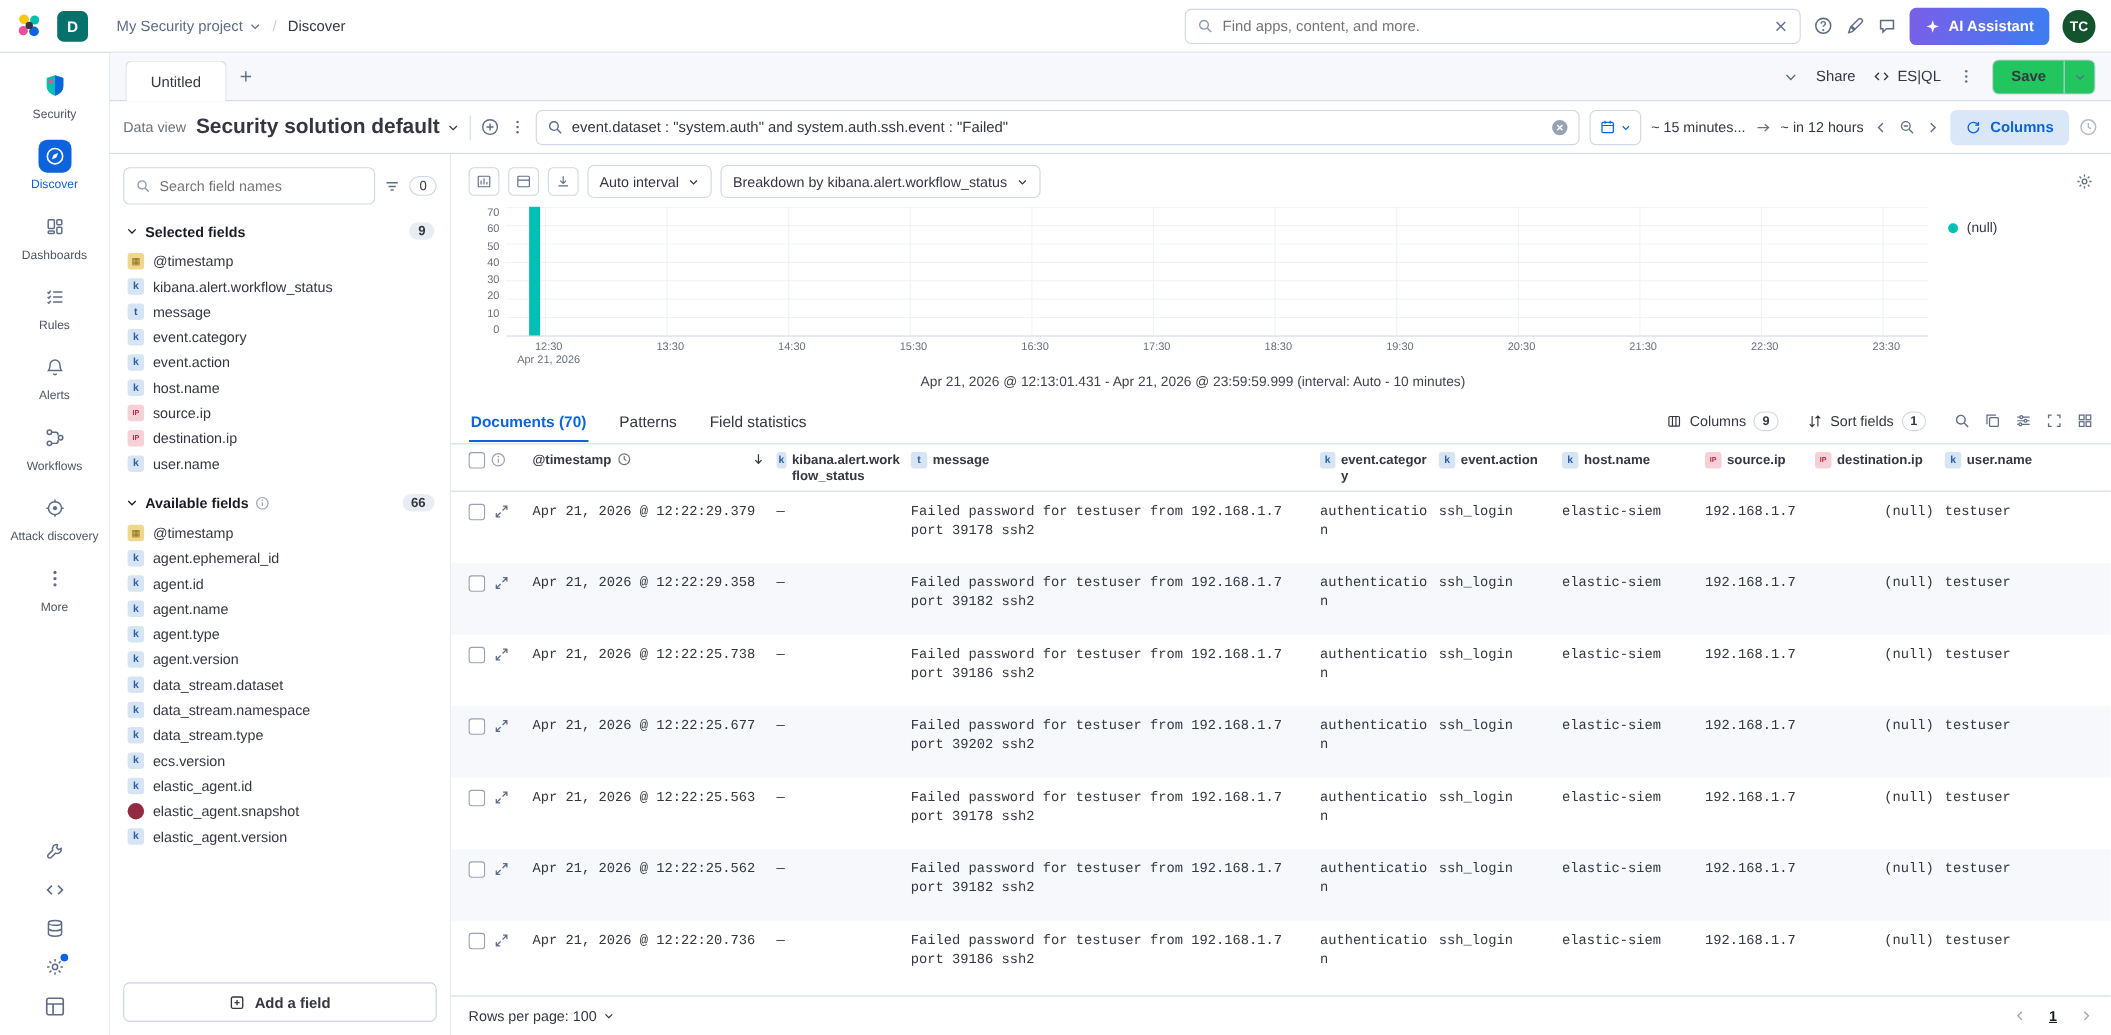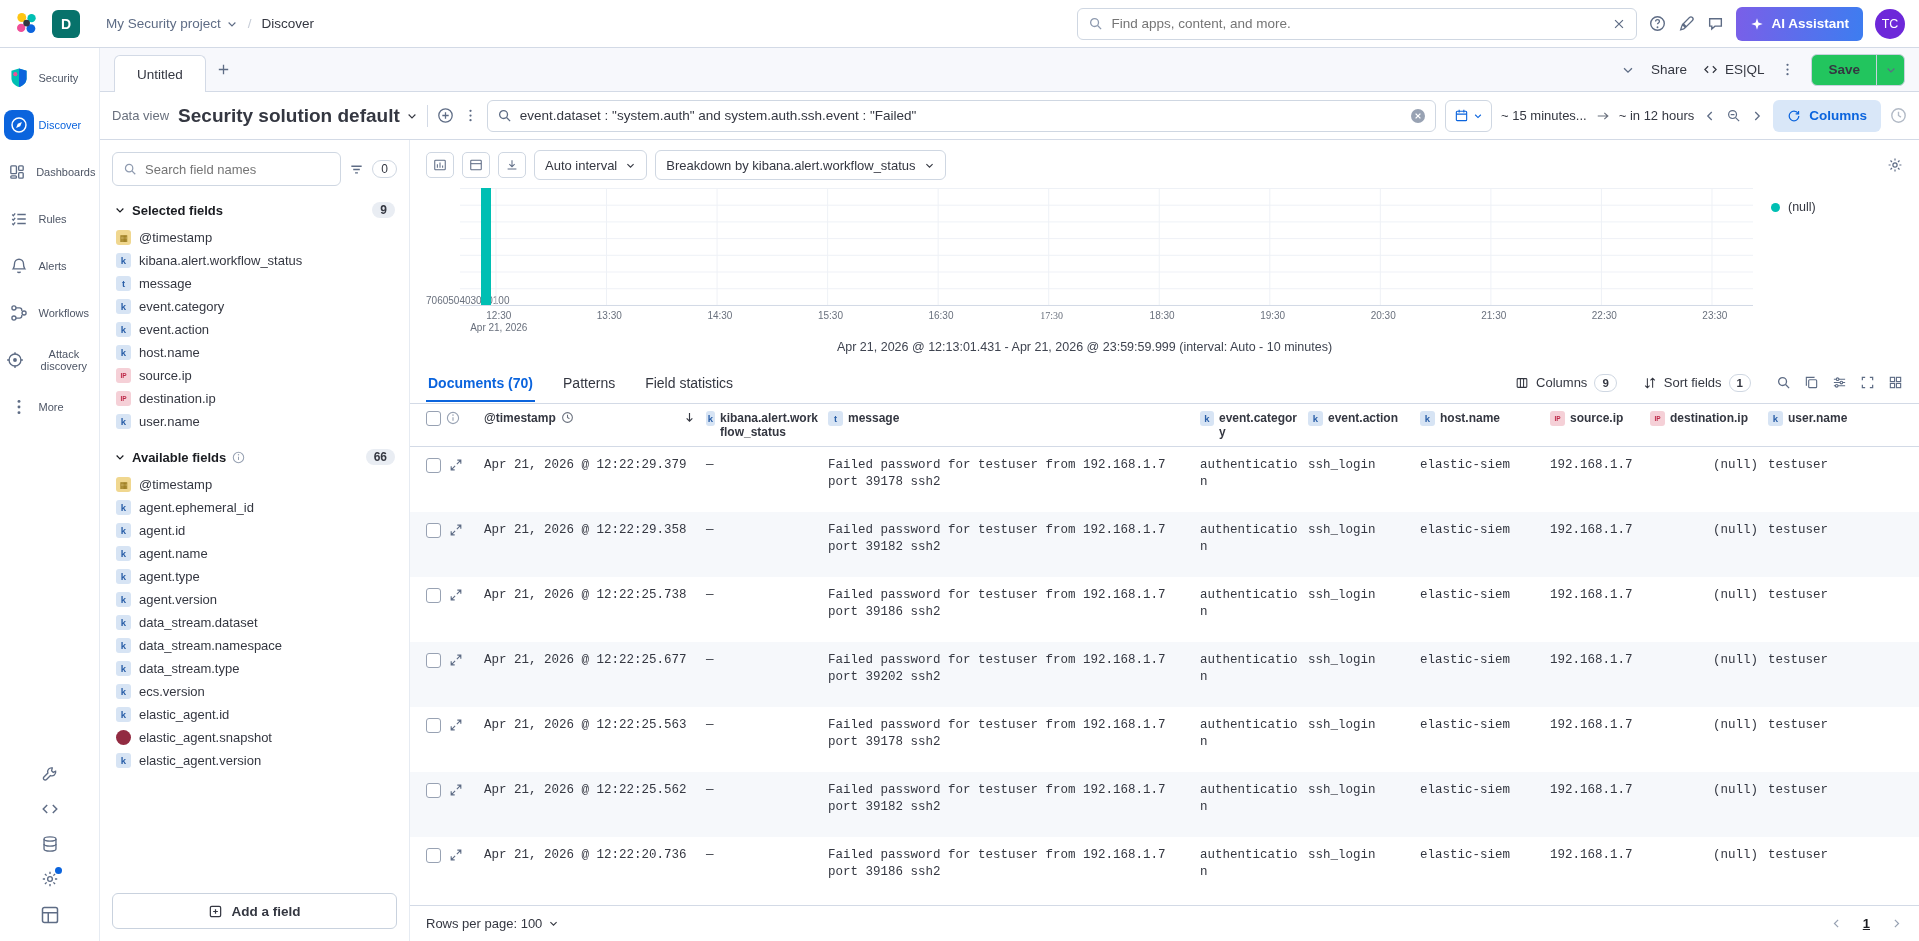--- a/index.html
+++ b/index.html
@@ -11,25 +11,25 @@
 .top{height:48px;flex:none;display:flex;align-items:center;gap:12px;padding:0 14px;border-bottom:1px solid #d3dae6}
 .space-avatar{width:28px;height:28px;border-radius:6px;background:#07726b;color:#fff;font-weight:700;font-size:14px;display:flex;align-items:center;justify-content:center;cursor:pointer}
 .breadcrumb{display:flex;align-items:center;gap:10px;font-size:13.5px;margin-left:14px}
 .bc-project{color:#5e6c85;display:flex;gap:5px;align-items:center;cursor:pointer}
 .bc-sep{color:#c6ccd7}
 .bc-current{color:#343741}
 .gsearch{margin-left:auto;width:560px;height:32px;border:1px solid #cfd7e2;border-radius:6px;display:flex;align-items:center;gap:8px;padding:0 10px;background:#fff;color:#8e9aaf}
 .gsearch input{border:0;outline:0;flex:1;font-size:13.5px;color:#343741;background:transparent;font-family:inherit}
 .hicon{color:#5e6c85;cursor:pointer;display:flex;align-items:center}
 .ai-btn{height:32px;border-radius:6px;padding:17px 14px;display:flex;align-items:center;gap:7px;color:#fff;background:linear-gradient(98deg,#7a5fe8 0%,#3d7df0 100%);font-size:13.5px;font-weight:700;cursor:pointer;border:0}
-.avatar{width:30px;height:30px;border-radius:50%;background:#6d28d9;color:#fff;display:flex;align-items:center;justify-content:center;font-size:12.5px;font-weight:400;cursor:pointer}
+.avatar{width:30px;height:30px;border-radius:50%;background:#14532d;color:#fff;display:flex;align-items:center;justify-content:center;font-size:12.5px;font-weight:700;cursor:pointer}
 
 .body-row{flex:1;display:flex;min-height:0}
 .lnav{width:100px;flex:none;border-right:1px solid #e6ebf2;display:flex;flex-direction:column;align-items:center;padding:8px 0 12px;gap:2px;overflow:hidden}
-.lnav-item{width:92px;padding:7px 0 8px;display:flex;align-items:center;gap:5px;color:#4d5565;font-size:11px;text-align:center;cursor:pointer;border-radius:6px;line-height:12px}
+.lnav-item{width:92px;padding:7px 0 8px;display:flex;flex-direction:column;align-items:center;gap:5px;color:#4d5565;font-size:11px;text-align:center;cursor:pointer;border-radius:6px;line-height:12px}
 .lnav-item .glyph{color:#5e6c85}
 .icon-pill{width:30px;height:30px;border-radius:8px;display:flex;align-items:center;justify-content:center}
 .lnav-item.active{color:#0b64dd}
 .lnav-item.active .icon-pill{background:#0b64dd;color:#fff}
 .lnav-spacer{flex:1}
 .lnav-bottom{display:flex;flex-direction:column;gap:17px;align-items:center;color:#5e6c85;padding-bottom:4px}
 .gear-wrap{position:relative}
 .gear-dot{position:absolute;right:-3px;top:-3px;width:7px;height:7px;border-radius:50%;background:#0b64dd}
 .right-col{flex:1;display:flex;flex-direction:column;min-width:0}
 
@@ -72,21 +72,21 @@
 .ft-ip{background:#f5d0d7;color:#bd2747;font-size:6.5px}
 .ft-bool{background:#922b42;color:#fff;border-radius:50%}
 .add-field{flex:none;margin:10px 0 12px;height:36px;border:1px solid #c9d2de;border-radius:6px;display:flex;align-items:center;justify-content:center;gap:8px;font-size:13.5px;font-weight:600;background:#fff;cursor:pointer;font-family:inherit;color:#343741}
 
 .main{flex:1;display:flex;flex-direction:column;min-width:0;min-height:0}
 .chart-controls{height:46px;flex:none;display:flex;align-items:center;gap:8px;padding:8px 16px 4px}
 .icon-btn{width:28px;height:26px;border:1px solid #cfd7e2;border-radius:5px;display:flex;align-items:center;justify-content:center;color:#5e6c85;background:#fff;cursor:pointer}
 .sel-btn{height:30px;border:1px solid #cfd7e2;border-radius:6px;display:flex;align-items:center;gap:8px;padding:0 10px;font-size:13px;background:#fff;cursor:pointer;font-family:inherit;color:#343741}
 .chart-gear{margin-left:auto;color:#5e6c85;cursor:pointer}
 .chart-area{flex:none;display:flex;padding:2px 16px 0}
-.yaxis{width:34px;flex:none;display:flex;flex-direction:row;justify-content:space-between;align-items:flex-end;padding-right:6px;font-size:10px;color:#69707d;height:118px}
+.yaxis{width:34px;flex:none;display:flex;flex-direction:column;justify-content:space-between;align-items:flex-end;padding-right:6px;font-size:10px;color:#69707d;height:118px}
 .plotcol{flex:1;min-width:0}
 .plot{height:118px;position:relative;border-bottom:1px solid #d3dae6;background-image:linear-gradient(to right,#eef1f6 1px,transparent 1px),linear-gradient(to bottom,#eef1f6 1px,transparent 1px);background-size:8.55% 100%,100% 14.285%;background-position:3% 0,0 0}
 .bar{position:absolute;bottom:0;background:#00bfb3}
 .xaxis{position:relative;height:30px;font-size:10px;color:#69707d}
 .xtick{position:absolute;top:4px;transform:translateX(-50%)}
 .xdate{position:absolute;top:16px;transform:translateX(-50%);white-space:nowrap}
 .legend{width:150px;flex:none;padding:12px 0 0 18px;display:flex;align-items:flex-start;gap:8px;font-size:12.5px;color:#343741}
 .legend-dot{width:9px;height:9px;border-radius:50%;margin-top:3px}
 .caption{flex:none;text-align:center;font-size:12.5px;color:#3f4450;padding:4px 160px 8px 0}
 
@@ -640,21 +640,21 @@
                 <div class="bar" style="left: 1.6%; width: 0.8%; height: 100%; background: rgb(0, 191, 179);"></div>
               </div>
               <div class="xaxis">
 
                 <span class="xdate" style="left: 3%;">Apr 21, 2026</span>
               <span class="xtick" style="left: 3%;">12:30</span>
                   <span class="xtick" style="left: 11.55%;">13:30</span>
                   <span class="xtick" style="left: 20.1%;">14:30</span>
                   <span class="xtick" style="left: 28.65%;">15:30</span>
                   <span class="xtick" style="left: 37.2%;">16:30</span>
-                  <span class="xtick" style="left: 45.75%; font-family: Liberation Serif, serif;">17:30</span>
+                  <span class="xtick" style="left: 45.75%;">17:30</span>
                   <span class="xtick" style="left: 54.3%;">18:30</span>
                   <span class="xtick" style="left: 62.85%;">19:30</span>
                   <span class="xtick" style="left: 71.4%;">20:30</span>
                   <span class="xtick" style="left: 79.95%;">21:30</span>
                   <span class="xtick" style="left: 88.5%;">22:30</span>
                   <span class="xtick" style="left: 97.05%;">23:30</span>
                 </div>
             </div>
             <div class="legend">
               <span class="legend-dot" style="background: rgb(0, 191, 179);"></span>

